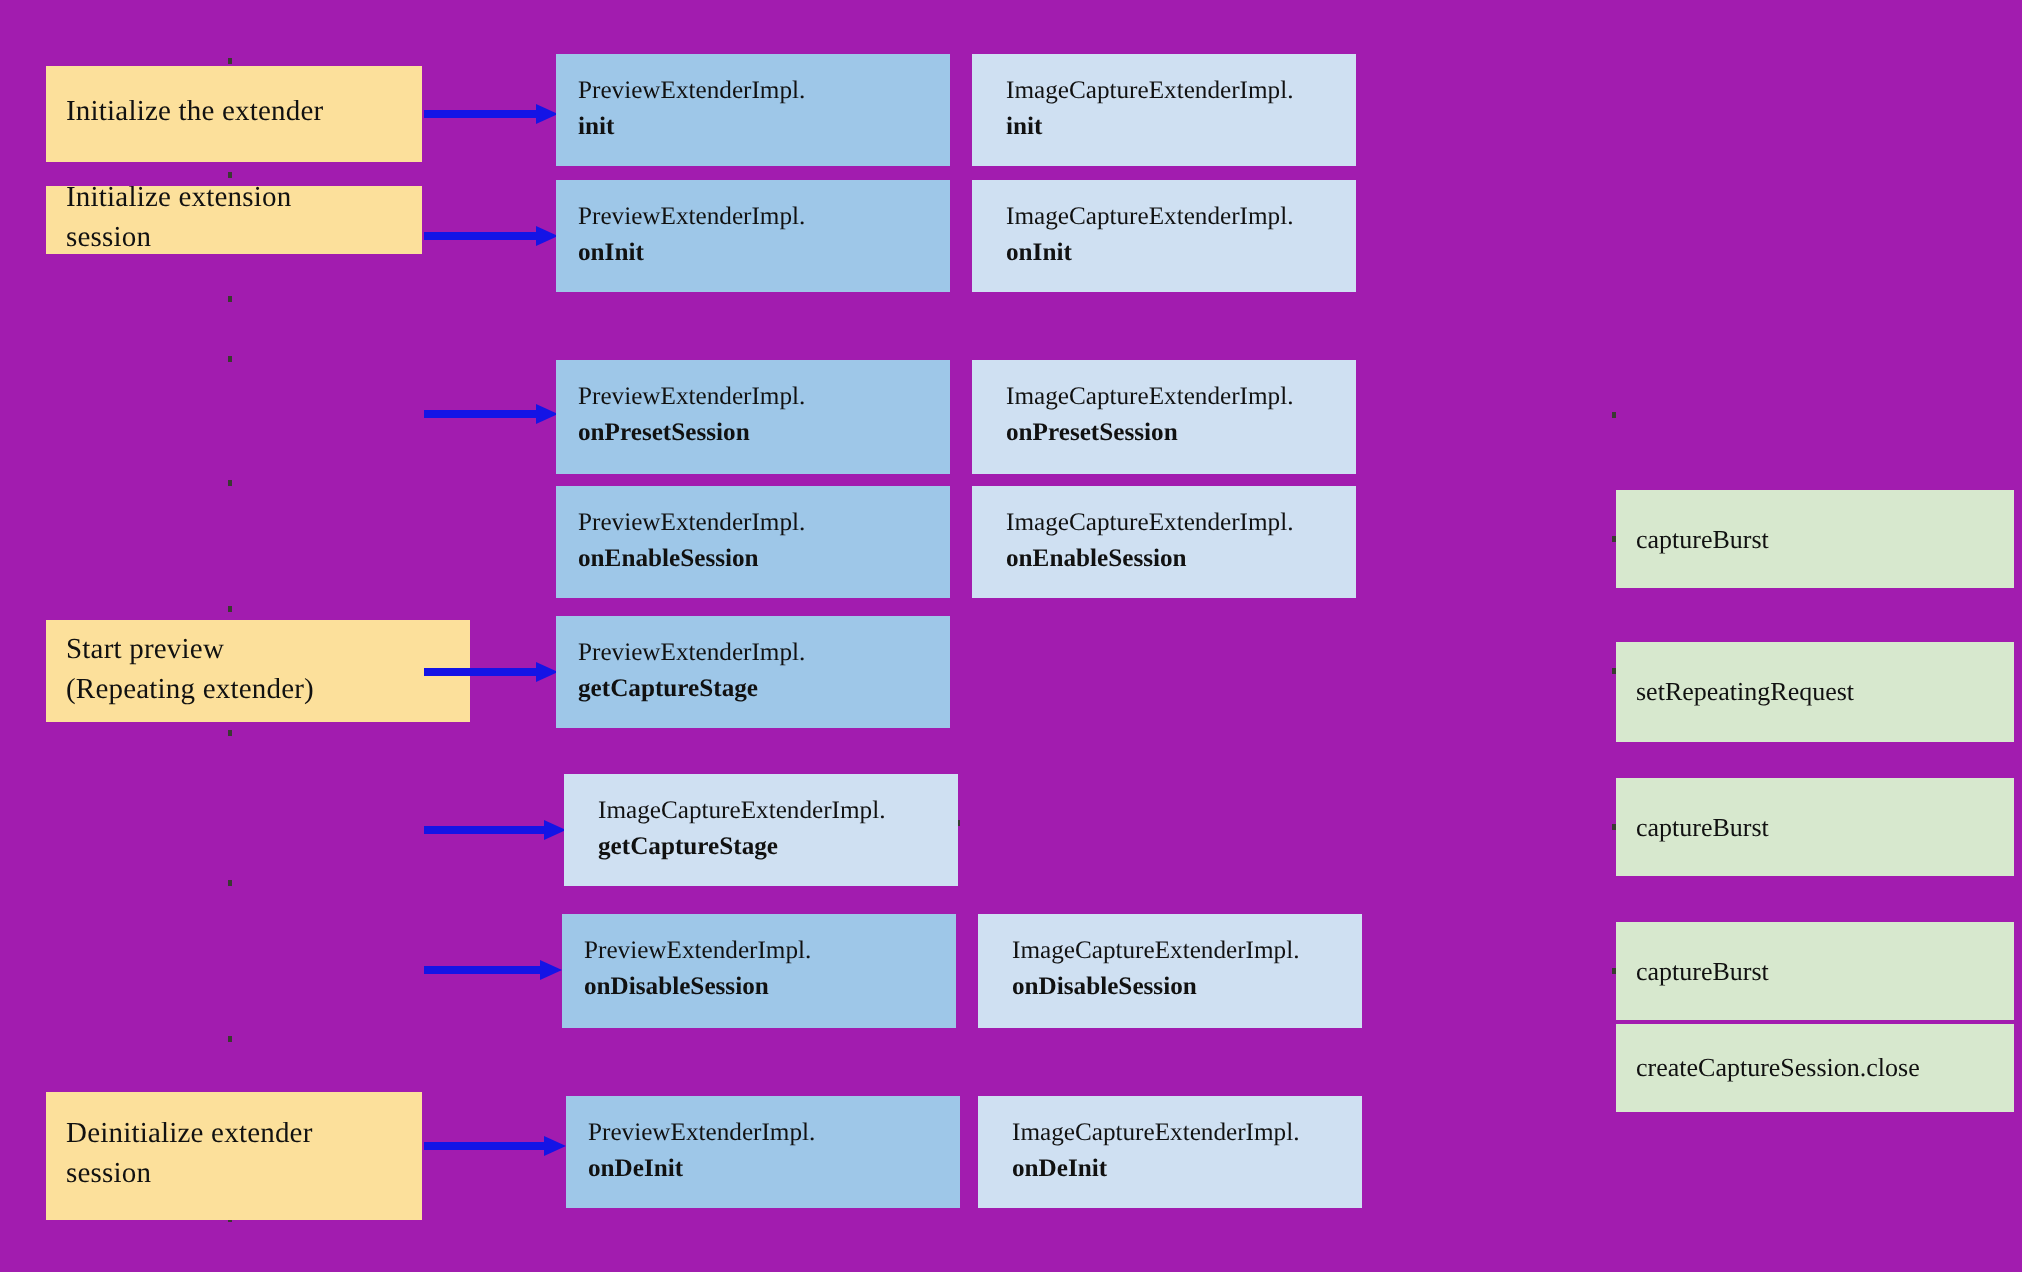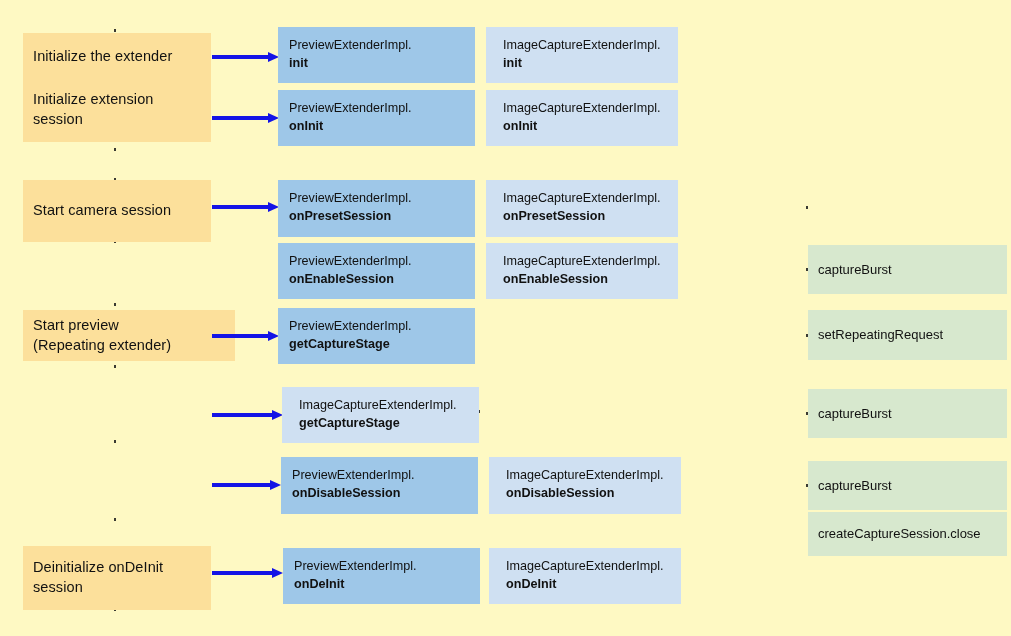--- a/index.html
+++ b/index.html
@@ -15,21 +15,22 @@
     overflow: hidden;
     font-family: "Liberation Sans", sans-serif;
     -webkit-font-smoothing: antialiased;
   }
   #canvas {
     position: absolute;
     left: 0;
     top: 0;
     width: 1011px;
     height: 636px;
-    background: #fef9c3;
+    background: #a21caf;
+    font-family: Liberation Serif, serif;
   }
   .box {
     position: absolute;
     box-sizing: border-box;
     color: #111111;
     overflow: hidden;
   }
   
   .stage {
     background: #FCE09B;
@@ -124,45 +125,40 @@
   <div class="tick" style="left:806px; top:334px;"></div>
   <div class="tick" style="left:806px; top:412px;"></div>
   <div class="tick" style="left:806px; top:484px;"></div>
 
   <div class="box stage" style="left:23px; top:33px; width:188px; height:48px;">
     <span>
       <span>Initialize the extender</span>
     </span>
   </div>
 
-  <div class="box stage" style="left:23px; top:78px; width:188px; height:64px;">
+  <div class="box stage" style="left:23px; top:93px; width:188px; height:34px;">
     <span>
       <span style="display:block;">Initialize extension</span>
       <span style="display:block;">session</span>
     </span>
   </div>
 
-  <div class="box stage" style="left:23px; top:180px; width:188px; height:62px;">
-    <span>
-      <span>Start camera session</span>
-    </span>
-  </div>
 
   <div class="box stage" style="left:23px; top:310px; width:212px; height:51px;">
     <span>
       <span style="display:block;">Start preview</span>
       <span style="display:block;">(Repeating extender)</span>
     </span>
   </div>
 
 
 
   <div class="box stage" style="left:23px; top:546px; width:188px; height:64px;">
     <span>
-      <span style="display:block;">Deinitialize onDeInit</span>
+      <span style="display:block;">Deinitialize extender</span>
       <span style="display:block;">session</span>
     </span>
   </div>
 
   <div class="arrow" style="left:212px; top:52px; width:67px;">
     <div class="shaft" style="width:56px;"></div>
     <div class="head" style="left:56px;"></div>
   </div>
 
   <div class="arrow" style="left:212px; top:113px; width:67px;">
@@ -263,21 +259,21 @@
   <div class="box method-capture" style="left:489px; top:548px; width:192px; height:56px;">
     <span class="cls">ImageCaptureExtenderImpl.</span>
     <span class="mth">onDeInit</span>
   </div>
 
 
   <div class="box api-call" style="left:808px; top:245px; width:199px; height:49px;">
     <span>captureBurst</span>
   </div>
 
-  <div class="box api-call" style="left:808px; top:310px; width:199px; height:50px;">
+  <div class="box api-call" style="left:808px; top:321px; width:199px; height:50px;">
     <span>setRepeatingRequest</span>
   </div>
 
   <div class="box api-call" style="left:808px; top:389px; width:199px; height:49px;">
     <span>captureBurst</span>
   </div>
 
   <div class="box api-call" style="left:808px; top:461px; width:199px; height:49px;">
     <span>captureBurst</span>
   </div>

